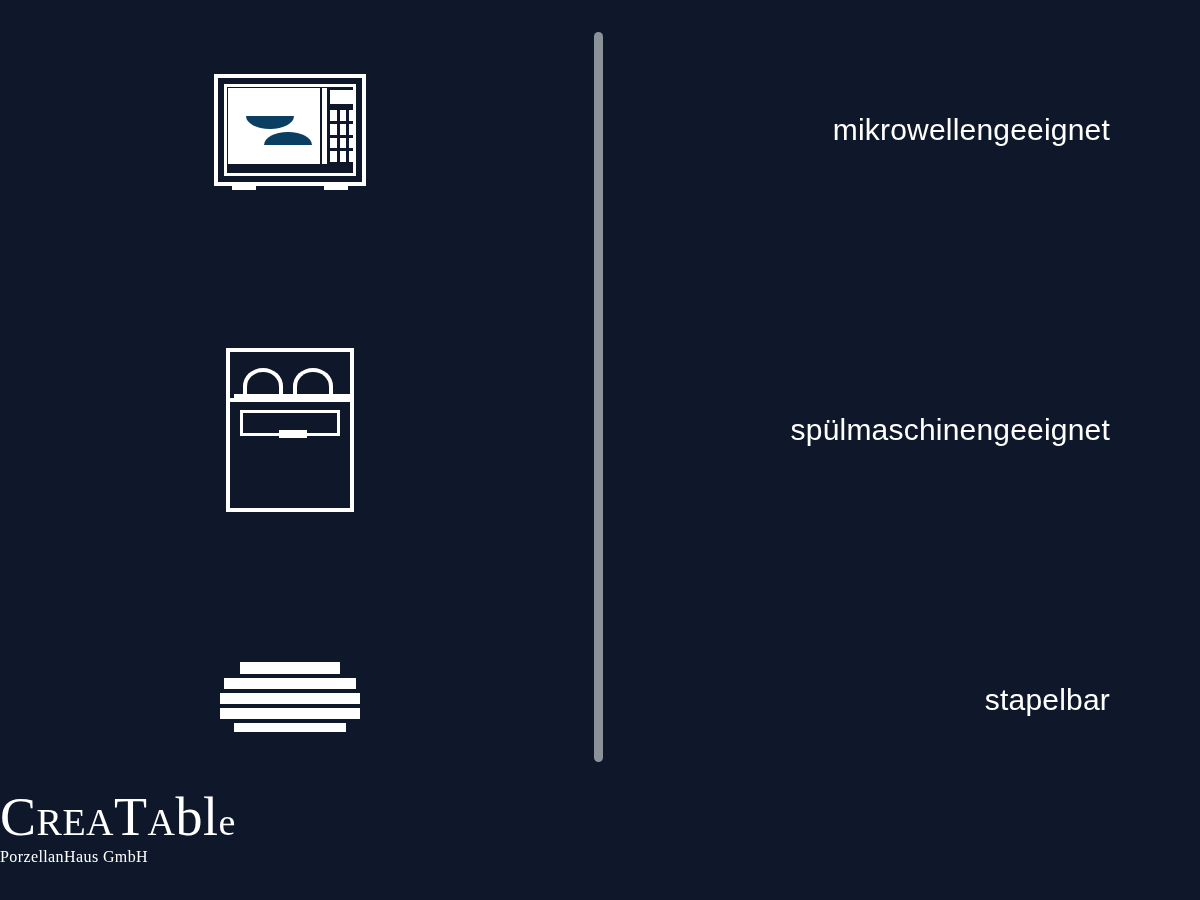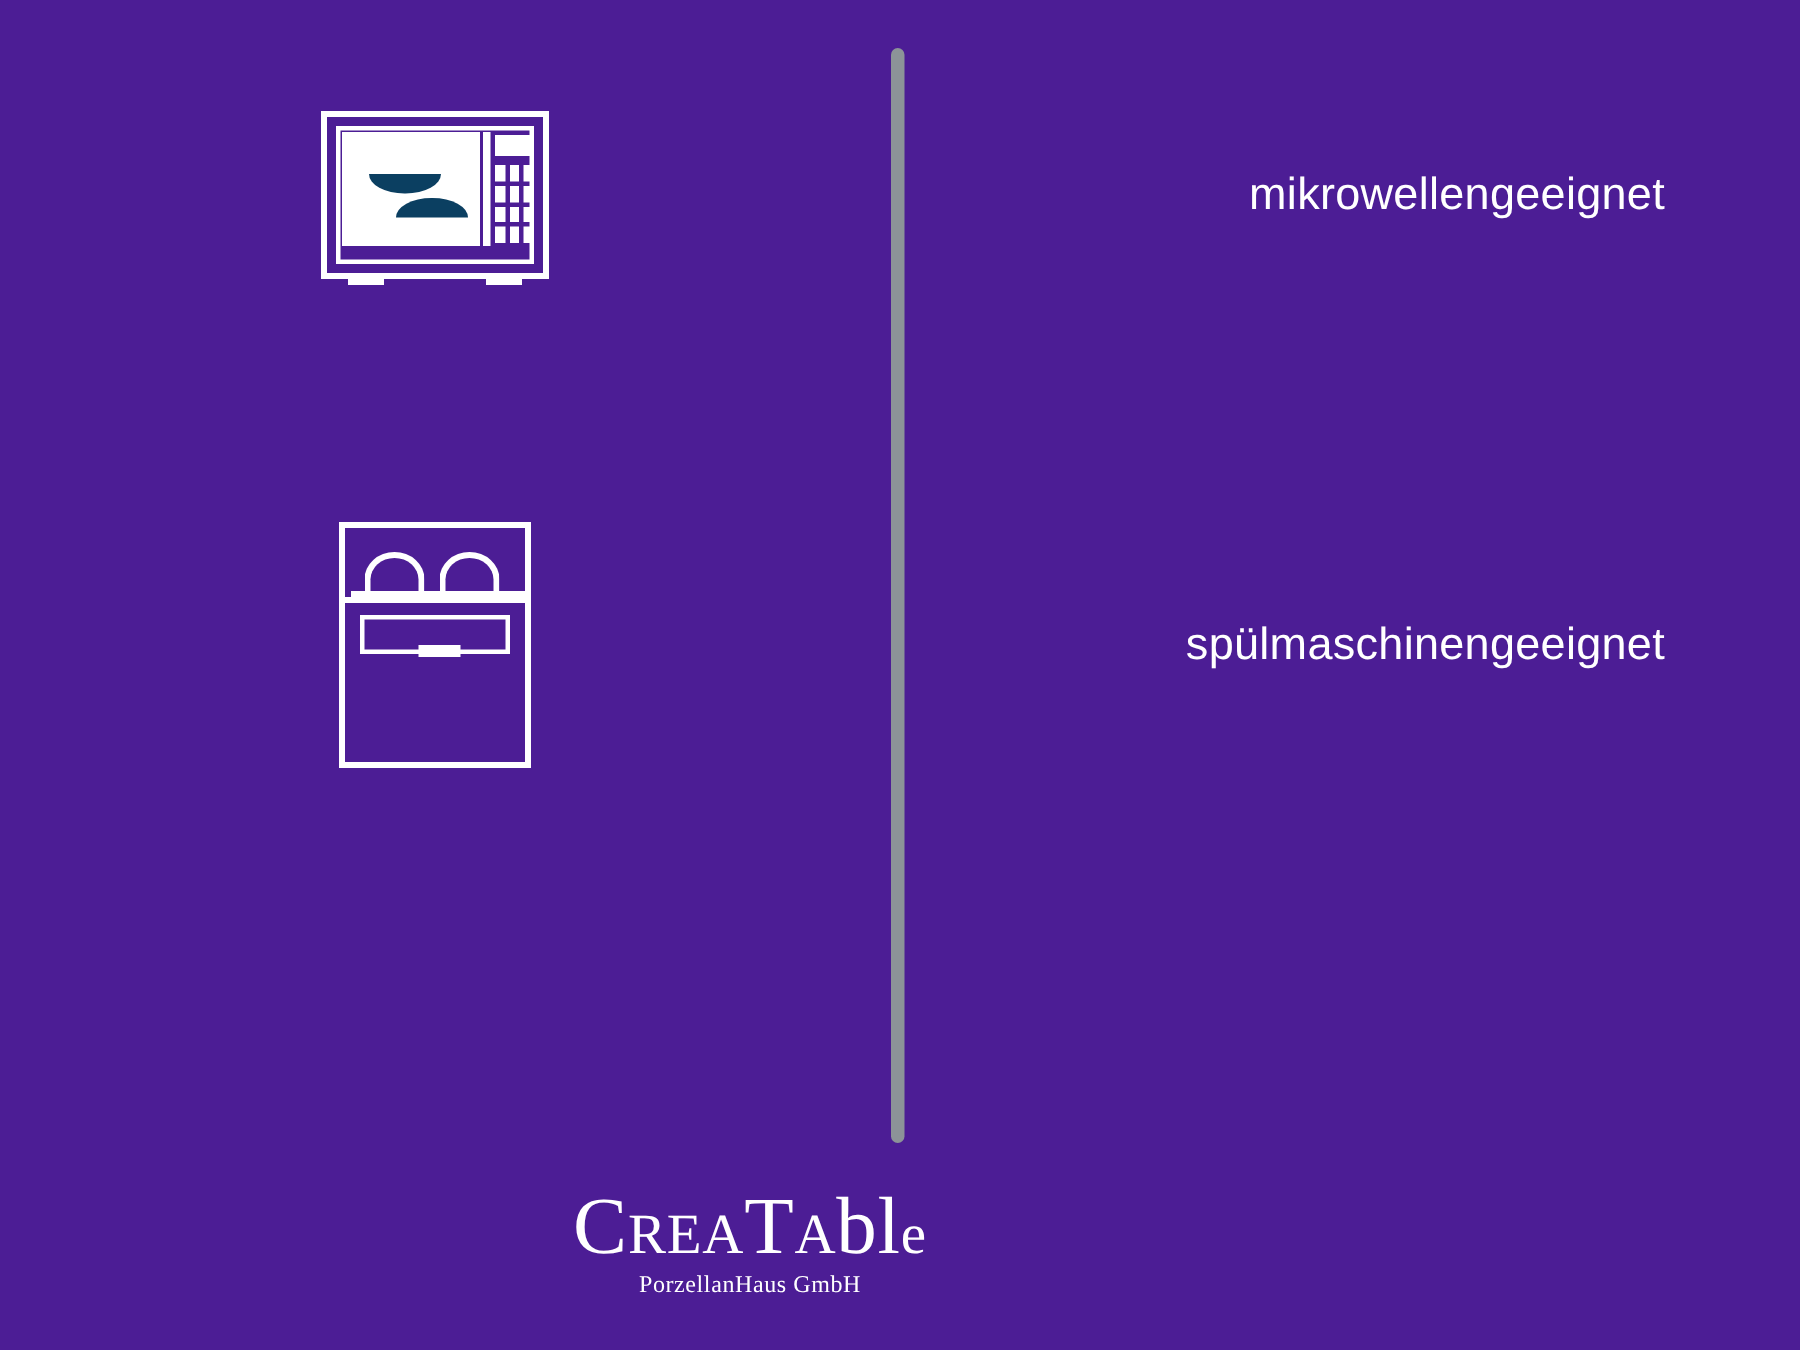--- a/index.html
+++ b/index.html
@@ -10,21 +10,21 @@
     width: 1200px;
     height: 900px;
     background: #0b3f61;
     font-family: "Liberation Sans", sans-serif;
     overflow: hidden;
   }
   .board {
     position: relative;
     width: 1200px;
     height: 900px;
-    background: #4c1d95;
+    background: #0f172a;
   }
 
   
   .divider {
     position: absolute;
     left: 594px;
     top: 32px;
     width: 9px;
     height: 730px;
     background: #8c9398;
@@ -250,21 +250,21 @@
   .s3 { left: 6px;   top: 31px; width: 140px; height: 11px; }
   .s4 { left: 6px;   top: 46px; width: 140px; height: 11px; }
   .s5 { left: 20px;  top: 61px; width: 112px; height: 9px;  }
 
   
   .logo {
     position: absolute;
     left: 0;
     top: 790px;
     width: 1000px;
-    text-align: center;
+    text-align: left;
     color: #ffffff;
   }
   .logo-main {
     font-family: "Liberation Serif", serif;
     font-size: 44px;
     letter-spacing: 0.5px;
     line-height: 1;
   }
   .logo-main .cap { font-size: 54px; }
   .logo-main .sc { font-size: 38px; }
@@ -332,20 +332,34 @@
             <div class="dw-handle"></div>
           </div>
         </div>
       </div>
     </div>
     <div class="label-cell">
       <span>spülmaschinengeeignet</span>
     </div>
   </div>
 
+  <div class="row row-3">
+    <div class="icon-cell">
+      <div class="stk">
+        <span class="s1"></span>
+        <span class="s2"></span>
+        <span class="s3"></span>
+        <span class="s4"></span>
+        <span class="s5"></span>
+      </div>
+    </div>
+    <div class="label-cell">
+      <span>stapelbar</span>
+    </div>
+  </div>
 
   <div class="logo">
     <div class="logo-main">
       <span class="cap">C</span><span class="sc">REA</span><span class="cap">T</span><span class="sc">A</span><span class="cap">b</span><span class="cap">l</span><span class="sc">e</span>
     </div>
     <div class="logo-sub">PorzellanHaus GmbH</div>
   </div>
 
 </div>
 

